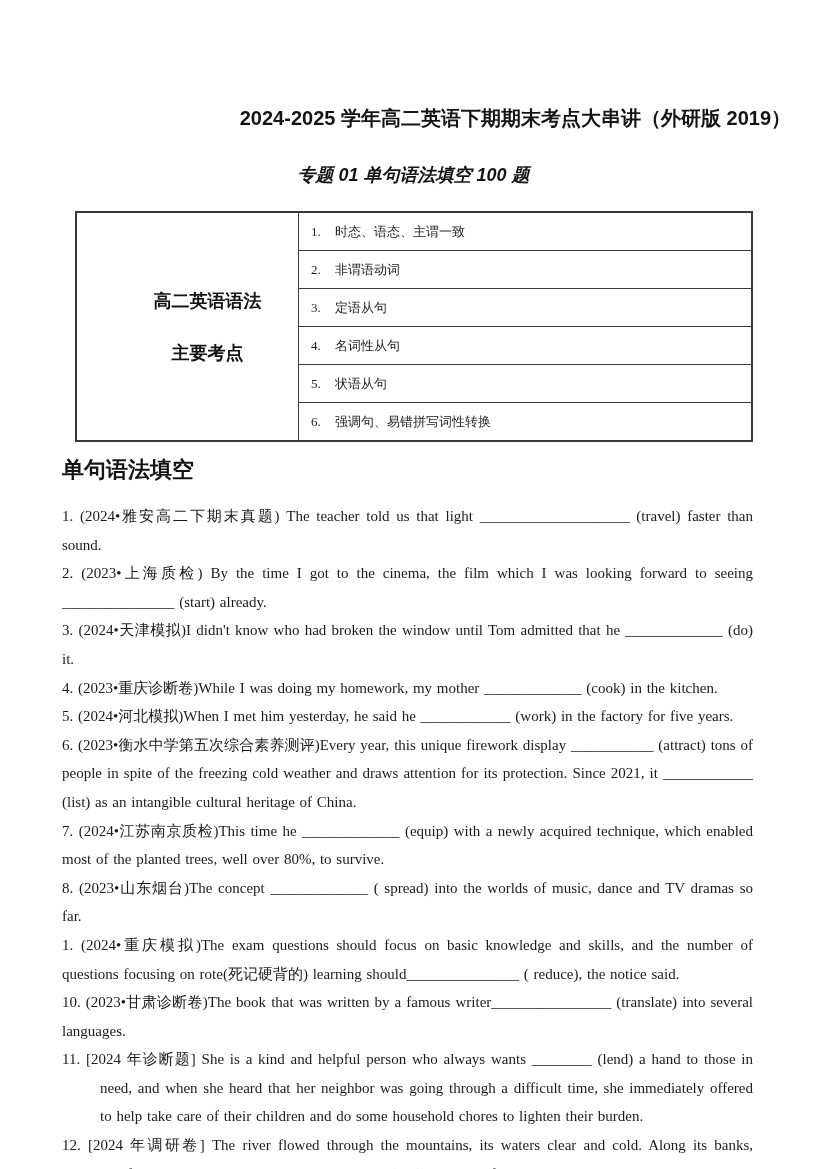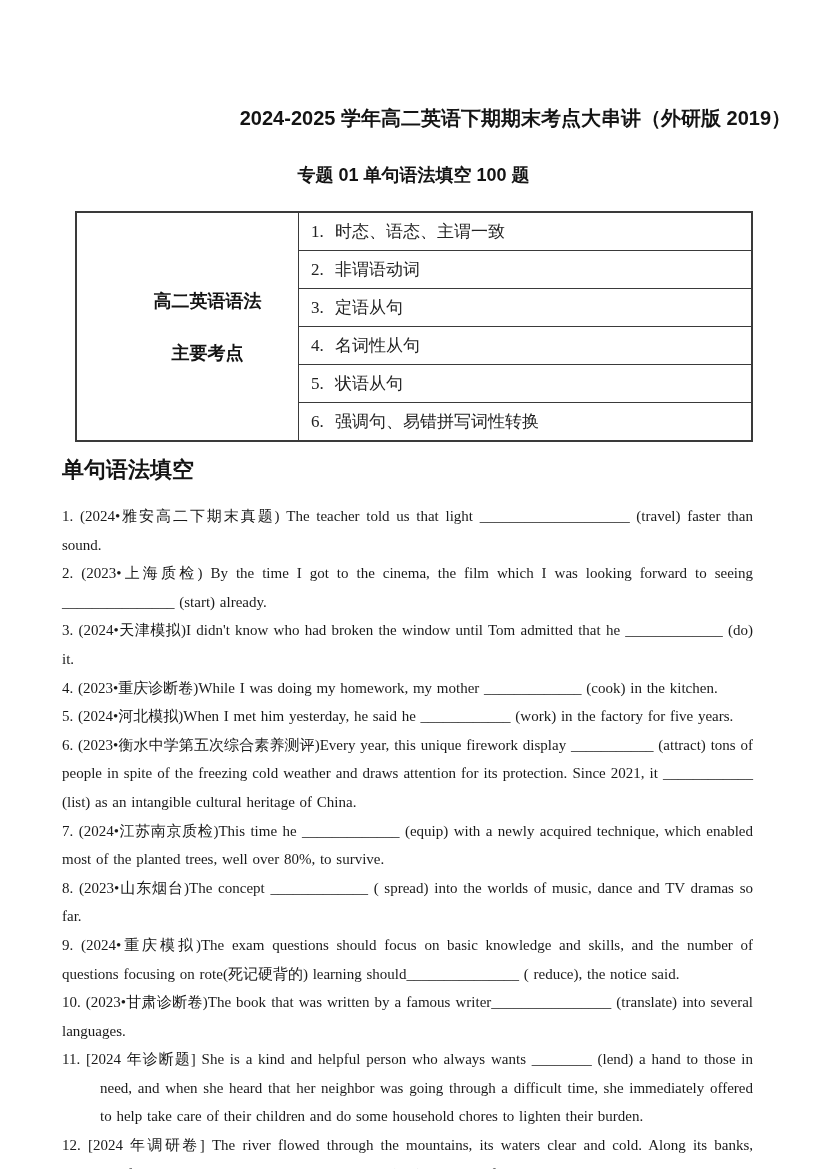--- a/index.html
+++ b/index.html
@@ -23,20 +23,21 @@
     color: #141414;
   }
   .doc-subtitle {
     margin: 27px 36px 0 36px;
     text-align: center;
     font-family: "Liberation Sans", "DejaVu Sans", sans-serif;
     font-weight: 700;
     font-size: 18px;
     line-height: 28px;
     color: #141414;
+    font-style: italic;
   }
   table.topics {
     border-collapse: collapse;
     margin: 22px 0 0 75px;
     width: 678px;
     table-layout: fixed;
   }
   table.topics, table.topics td { border: 1px solid #3a3a3a; }
   table.topics { border-width: 2px; }
   td.left-cell {
@@ -46,21 +47,21 @@
     font-family: "Liberation Serif", "DejaVu Serif", serif;
     font-weight: 700;
     font-size: 18px;
     color: #141414;
   }
   td.left-cell .left-line { line-height: 26px; padding-left: 40px; }
   td.left-cell .left-line + .left-line { margin-top: 26px; }
   td.topic-cell {
     height: 37px;
     padding: 0 8px 0 12px;
-    font-size: 17px;
+    font-size: 13px;
     color: #222;
     vertical-align: middle;
     font-family: "Liberation Serif", "DejaVu Serif", serif;
   }
   td.topic-cell .t-num { display: inline-block; min-width: 24px; }
   .section-heading {
     margin: 13px 0 0 62px;
     font-family: "Liberation Sans", "DejaVu Sans", sans-serif;
     font-weight: 700;
     font-size: 22px;
@@ -136,19 +137,19 @@
 
   <div class="questions">
     <p class="q">1. (2024•雅安高二下期末真题) The teacher told us that light ____________________ (travel) faster than sound.</p>
     <p class="q">2. (2023•上海质检) By the time I got to the cinema, the film which I was looking forward to seeing _______________ (start) already.</p>
     <p class="q">3. (2024•天津模拟)I didn't know who had broken the window until Tom admitted that he _____________ (do) it.</p>
     <p class="q">4. (2023•重庆诊断卷)While I was doing my homework, my mother _____________ (cook) in the kitchen.</p>
     <p class="q">5. (2024•河北模拟)When I met him yesterday, he said he ____________ (work) in the factory for five years.</p>
     <p class="q">6. (2023•衡水中学第五次综合素养测评)Every year, this unique firework display ___________ (attract) tons of people in spite of the freezing cold weather and draws attention for its protection. Since 2021, it ____________ (list) as an intangible cultural heritage of China.</p>
     <p class="q">7. (2024•江苏南京质检)This time he _____________ (equip) with a newly acquired technique, which enabled most of the planted trees, well over 80%, to survive.</p>
     <p class="q">8. (2023•山东烟台)The concept _____________ ( spread) into the worlds of music, dance and TV dramas so far.</p>
-    <p class="q">9. (2024•重庆模拟)The exam questions should focus on basic knowledge and skills, and the number of questions focusing on rote(死记硬背的) learning should_______________ ( reduce), the notice said.</p>
+    <p class="q">1. (2024•重庆模拟)The exam questions should focus on basic knowledge and skills, and the number of questions focusing on rote(死记硬背的) learning should_______________ ( reduce), the notice said.</p>
     <p class="q">10. (2023•甘肃诊断卷)The book that was written by a famous writer________________ (translate) into several languages.</p>
     <p class="q hang">11. [2024 年诊断题] She is a kind and helpful person who always wants  ________ (lend) a hand to those in need, and when she heard that her neighbor was going through a difficult time, she immediately offered to help take care of their children and do some household chores to lighten their burden.</p>
     <p class="q hang">12. [2024 年调研卷] The river flowed through the mountains, its waters clear and cold. Along its banks, wildflowers bloomed in abundance, ________ (add) splashes of color to the landscape. Fish swam in the river,</p>
   </div>
 
 </div>
 
 </body></html>

